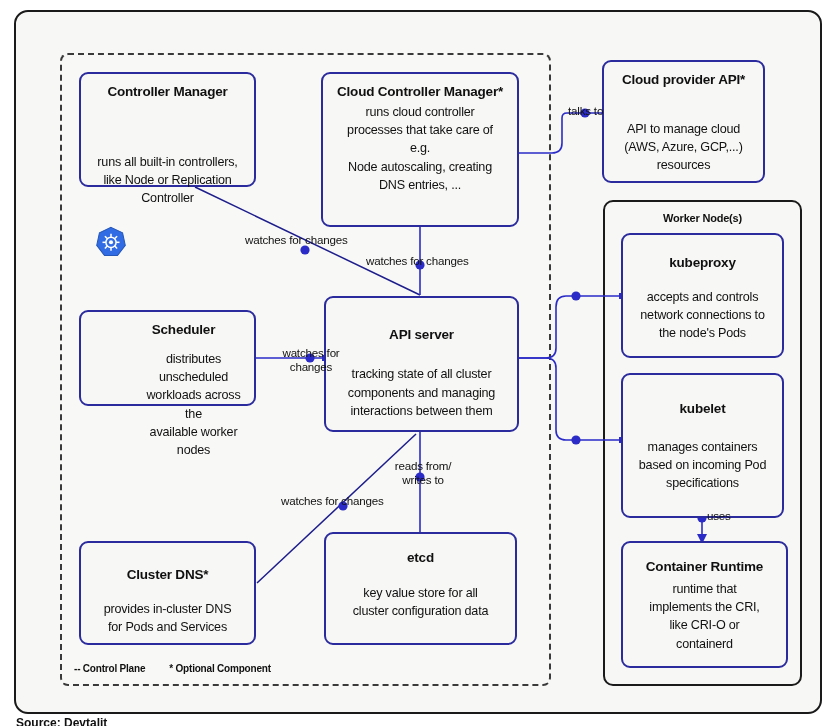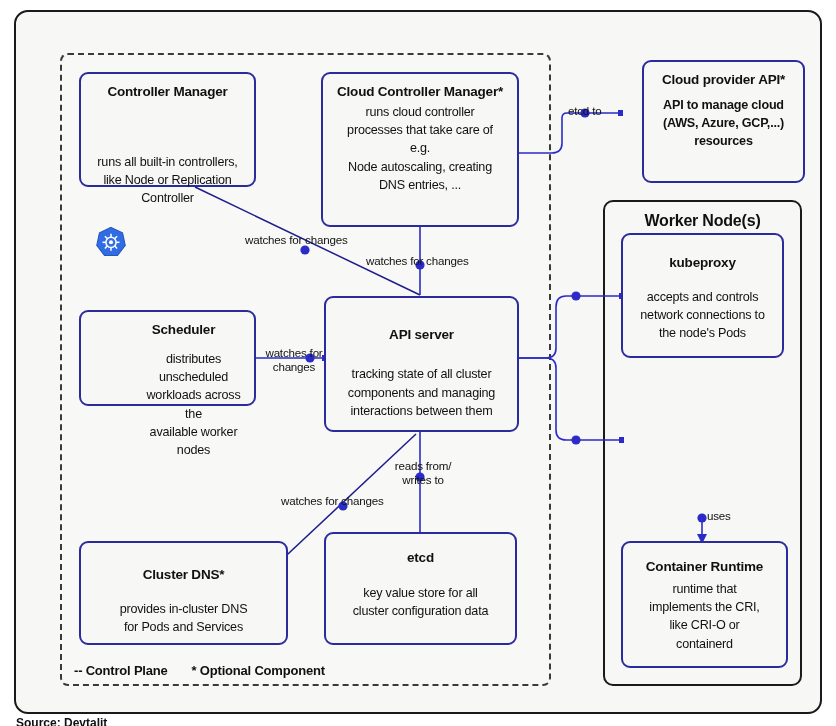--- a/index.html
+++ b/index.html
@@ -53,21 +53,21 @@
     border-radius: 10px;
     background: #f7f7f5;
     box-sizing: border-box;
   }
   .worker-node-title {
     position: absolute;
     left: 0;
     top: 10px;
     width: 100%;
     text-align: center;
-    font-size: 16px;
+    font-size: 11px;
     font-weight: bold;
     color: #101010;
     letter-spacing: -0.2px;
   }
 
   
   .box {
     position: absolute;
     border: 2px solid #2b2b9e;
     border-radius: 9px;
@@ -121,21 +121,21 @@
   .legend {
     position: absolute;
     left: 74px;
     top: 663px;
     display: flex;
     gap: 24px;
     align-items: baseline;
     z-index: 6;
   }
   .legend span {
-    font-size: 13px;
+    font-size: 10px;
     font-weight: bold;
     color: #101010;
     letter-spacing: -0.2px;
   }
 
   
   .k8s-logo {
     position: absolute;
     left: 94px;
     top: 226px;
@@ -235,76 +235,82 @@
 
   <div class="box" style="left:321px; top:72px; width:198px; height:155px;">
     <div class="b-title">Cloud Controller Manager*</div>
     <div class="b-desc" style="margin-top:2px;">runs cloud controller
 processes that take care of
 e.g.
 Node autoscaling, creating
 DNS entries, ...</div>
   </div>
 
-  <div class="box" style="left:642px; top:60px; width:163px; height:123px;">
+  <div class="box" style="left:602px; top:60px; width:163px; height:123px;">
     <div class="b-title">Cloud provider API*</div>
-    <div class="b-desc" style="margin-top:7px;font-weight:bold;">API to manage cloud
+    <div class="b-desc" style="margin-top:31px;">API to manage cloud
 (AWS, Azure, GCP,...)
 resources</div>
   </div>
 
   <div class="box" style="left:79px; top:310px; width:177px; height:96px;padding-left:40px;">
     <div class="b-title">Scheduler</div>
     <div class="b-desc" style="margin-top:11px;margin-left:20px;">distributes unscheduled
 workloads across the
 available worker nodes</div>
   </div>
 
   <div class="box" style="left:324px; top:296px; width:195px; height:136px;justify-content:flex-end;">
     <div class="b-title">API server</div>
     <div class="b-desc" style="margin-top:21px;">tracking state of all cluster
 components and managing
 interactions between them</div>
   </div>
 
-  <div class="box" style="left:79px; top:541px; width:209px; height:104px;">
+  <div class="box" style="left:79px; top:541px; width:177px; height:104px;">
     <div class="b-title" style="margin-top:14px;">Cluster DNS*</div>
     <div class="b-desc" style="margin-top:16px;">provides in-cluster DNS
 for Pods and Services</div>
   </div>
 
   <div class="box" style="left:621px; top:233px; width:163px; height:125px;">
     <div class="b-title" style="margin-top:10px;">kubeproxy</div>
     <div class="b-desc" style="margin-top:16px;">accepts and controls
 network connections to
 the node's Pods</div>
   </div>
 
   <div class="box" style="left:324px; top:532px; width:193px; height:113px;">
     <div class="b-title" style="margin-top:6px;">etcd</div>
     <div class="b-desc" style="margin-top:17px;">key value store for all
 cluster configuration data</div>
   </div>
 
+  <div class="box" style="left:621px; top:373px; width:163px; height:145px;">
+    <div class="b-title" style="margin-top:16px;">kubelet</div>
+    <div class="b-desc" style="margin-top:20px;">manages containers
+based on incoming Pod
+specifications</div>
+  </div>
 
   <div class="box" style="left:621px; top:541px; width:167px; height:127px;">
     <div class="b-title" style="margin-top:6px;">Container Runtime</div>
     <div class="b-desc" style="margin-top:4px;">runtime that
 implements the CRI,
 like CRI-O or
 containerd</div>
   </div>
 
-  <div class="elabel" style="left:568px; top:104px;">etcd to</div>
+  <div class="elabel" style="left:568px; top:104px;">talks to</div>
 
   <div class="elabel" style="left:245px; top:233px;">watches for changes</div>
 
   <div class="elabel" style="left:366px; top:254px;">watches for changes</div>
 
-  <div class="elabel" style="left:259px; top:346px; width:70px;">watches for
+  <div class="elabel" style="left:276px; top:346px; width:70px;">watches for
 changes</div>
 
   <div class="elabel" style="left:387px; top:459px; width:72px;">reads from/
 writes to</div>
 
   <div class="elabel" style="left:281px; top:494px;">watches for changes</div>
 
   <div class="elabel" style="left:707px; top:509px;">uses</div>
 
   <div class="legend">

